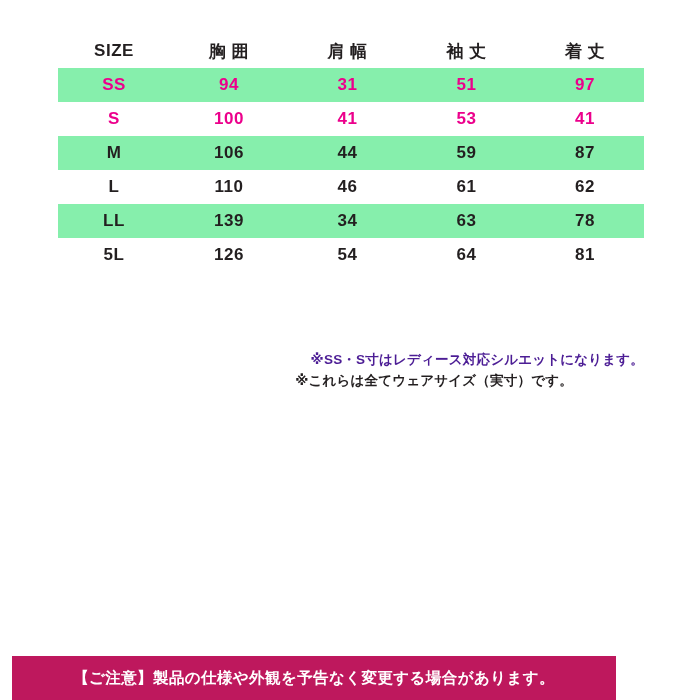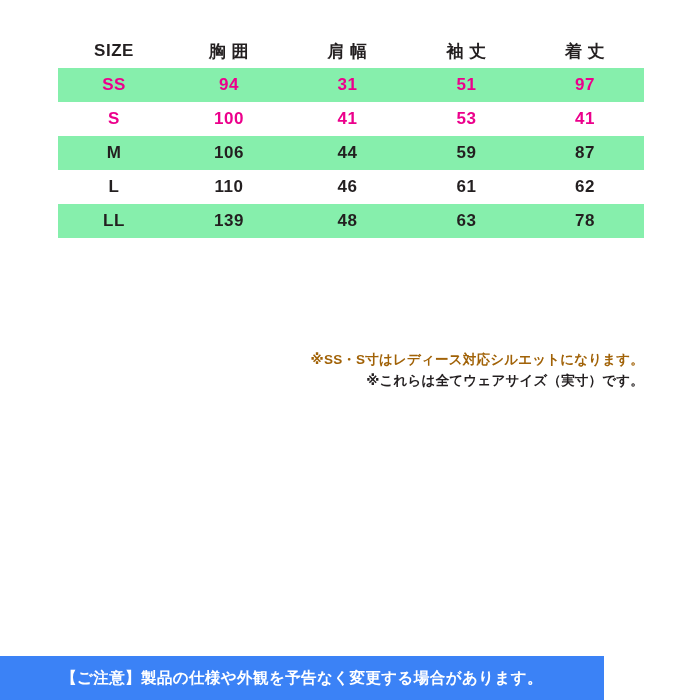--- a/index.html
+++ b/index.html
@@ -74,41 +74,42 @@
 
   .notes {
     position: absolute;
     right: 56px;
     top: 350px;
     width: 420px;
     text-align: right;
   }
 
   .note-pink {
-    color: #a16207;
+    color: #4c1d95;
     font-size: 13.5px;
     font-weight: bold;
     line-height: 1.55;
     letter-spacing: 0.2px;
   }
   .note-dark {
     color: #231f20;
     font-size: 13.5px;
     font-weight: bold;
     line-height: 1.55;
     letter-spacing: 0.2px;
+    text-align: center;
   }
 
   .footer-bar {
     position: absolute;
-    left: 0;
+    left: 12px;
     bottom: 0;
     width: 604px;
     height: 44px;
-    background: #3b82f6;
+    background: #be185d;
     color: #ffffff;
     display: flex;
     align-items: center;
     justify-content: center;
   }
   .footer-text {
     font-size: 15.5px;
     font-weight: bold;
     letter-spacing: 0.4px;
     white-space: nowrap;
@@ -162,23 +163,30 @@
         <tr class="plain">
           <td>L</td>
           <td>110</td>
           <td>46</td>
           <td>61</td>
           <td>62</td>
         </tr>
         <tr class="shaded">
           <td>LL</td>
           <td>139</td>
-          <td>48</td>
+          <td>34</td>
           <td>63</td>
           <td>78</td>
+        </tr>
+        <tr class="plain">
+          <td>5L</td>
+          <td>126</td>
+          <td>54</td>
+          <td>64</td>
+          <td>81</td>
         </tr>
       </tbody>
     </table>
   </div>
 
   <div class="notes">
     <div class="note-pink">※SS・S寸はレディース対応シルエットになります。</div>
     <div class="note-dark">※これらは全てウェアサイズ（実寸）です。</div>
   </div>
 

